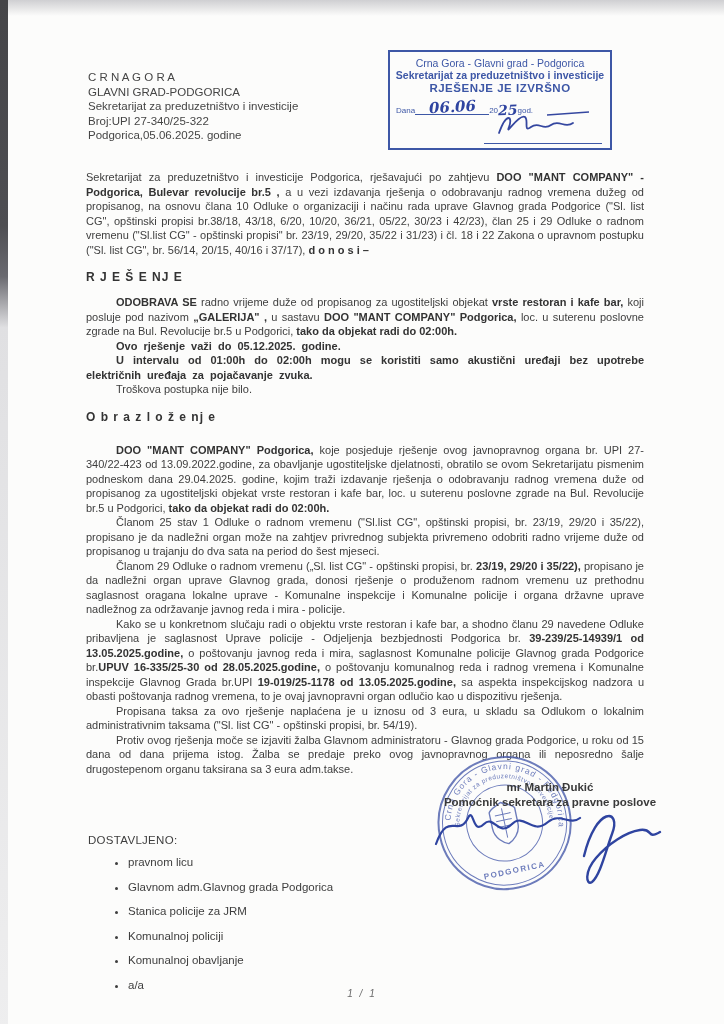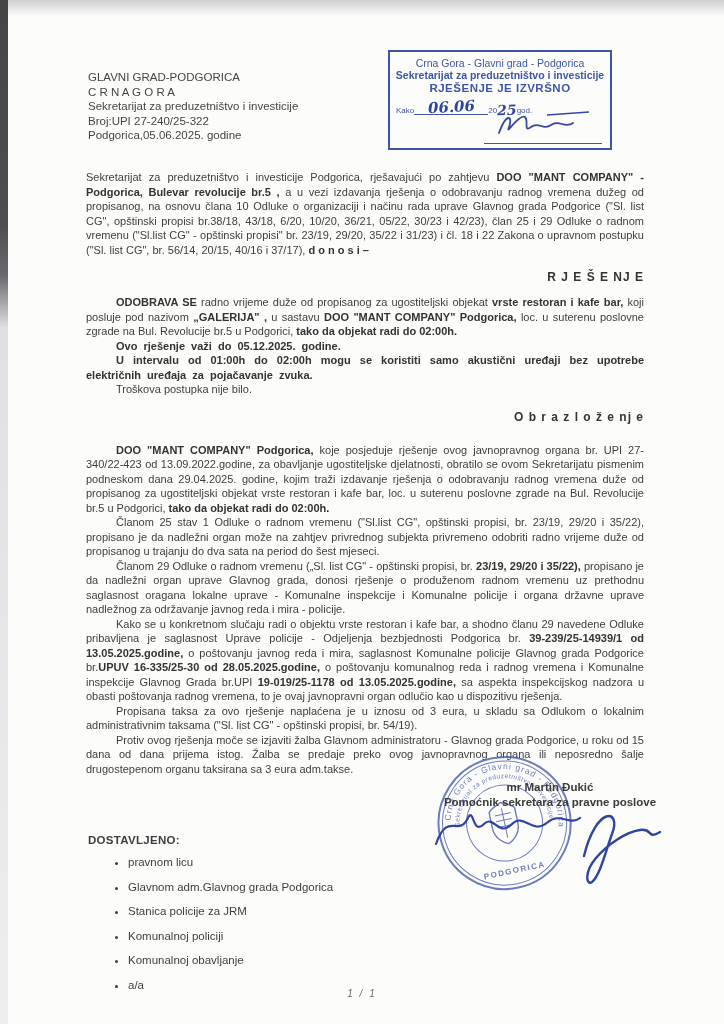--- a/index.html
+++ b/index.html
@@ -27,60 +27,60 @@
   .date-hand{display:inline-block;font-size:15px;transform:rotate(-3deg);line-height:10px;}
   .date-line{flex:0 0 74px;border-bottom:1.5px solid #3d57a6;text-align:center;}
   .yr-hand{display:inline-block;font-size:14px;transform:rotate(-2deg);line-height:9px;}
   .sig-in-box{position:absolute;right:8px;bottom:4px;width:118px;border-bottom:1.5px solid #3d57a6;}
   
   .main{position:absolute;left:86px;top:170px;width:558px;}
   .main p{margin:0;font-size:11px;line-height:14.5px;text-align:justify;text-indent:30px;}
   .main p.no-indent{text-indent:0;}
   .seg-b{font-weight:bold;color:#333;}
   .wide{word-spacing:3px;}
-  h2.doc-h{font-size:12px;font-weight:bold;text-align:right;color:#333;
+  h2.doc-h{font-size:12px;font-weight:bold;text-align:left;color:#333;
     margin:13px 0 11px 0;letter-spacing:1px;}
   .gap-sm{height:8px;}
   
   .sign-block{position:absolute;left:412px;top:780px;width:276px;text-align:center;
     font-size:11.5px;font-weight:bold;color:#3a3a3a;line-height:15px;}
   
   .round-stamp{position:absolute;left:434px;top:752px;transform:rotate(-12deg);opacity:.8;}
   .sig-svg{position:absolute;}
   
   .distribution{position:absolute;left:88px;top:834px;font-size:11.5px;color:#3e3e3e;}
-  .distribution .title{font-weight:bold;letter-spacing:.3px;}
+  .distribution .title{font-weight:normal;letter-spacing:.3px;}
   .distribution ul{margin:6px 0 0 0;padding-left:40px;}
   .distribution li{line-height:16.5px;list-style-type:disc;margin-top:8px;}
   
   .pagenum{position:absolute;left:0;right:0;top:988px;text-align:center;
     font-size:10px;font-style:italic;color:#6a6a6a;letter-spacing:2px;}
 </style>
 </head>
 <body>
 
 <div class="page">
 
   <div class="top-shade"></div>
   <div class="left-strip"></div>
 
   <div class="letterhead">
+    <div>C R N A    G O R A</div>
     <div>GLAVNI GRAD-PODGORICA</div>
-    <div>C R N A    G O R A</div>
     <div>Sekretarijat za preduzetništvo i investicije</div>
-    <div>Broj:UPI 27-240/25-322</div>
+    <div>Broj:UPI 27-340/25-322</div>
     <div>Podgorica,05.06.2025. godine</div>
   </div>
 
   <div class="stampbox">
     <div class="l1">Crna Gora - Glavni grad - Podgorica</div>
     <div class="l2">Sekretarijat za preduzetništvo i investicije</div>
     <div class="l3">RJEŠENJE JE IZVRŠNO</div>
     <div class="daterow">
-      <span>Kako</span>
+      <span>Dana</span>
       <span class="date-line"><span class="hand date-hand">06.06</span></span>
       <span>20</span>
         <span class="hand yr-hand">25</span>
         <span>god.</span>
     </div>
     <div class="sig-in-box">
       <svg width="116" height="36" viewBox="0 0 116 36">
         <path d="M14,30 C22,8 28,14 24,24 C20,34 34,10 40,14 C44,17 38,30 46,24 C54,18 58,28 66,22 C74,16 80,26 88,20" stroke="#3547a0" stroke-width="1.8" fill="none" stroke-linecap="round"></path>
         <path d="M62,12 L104,9" stroke="#3547a0" stroke-width="1.6" fill="none"></path>
       </svg>

